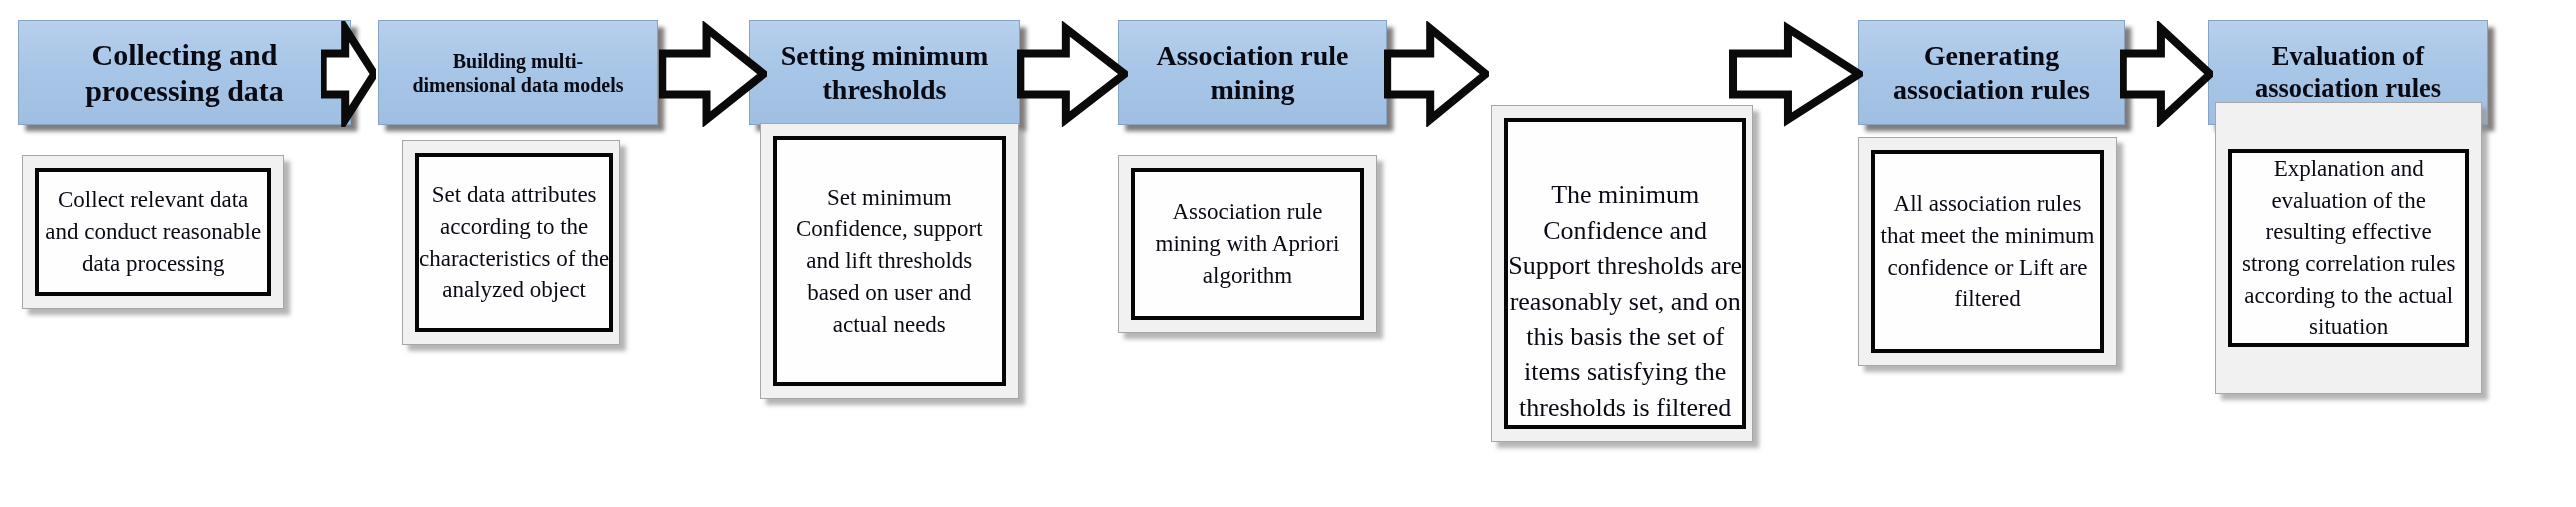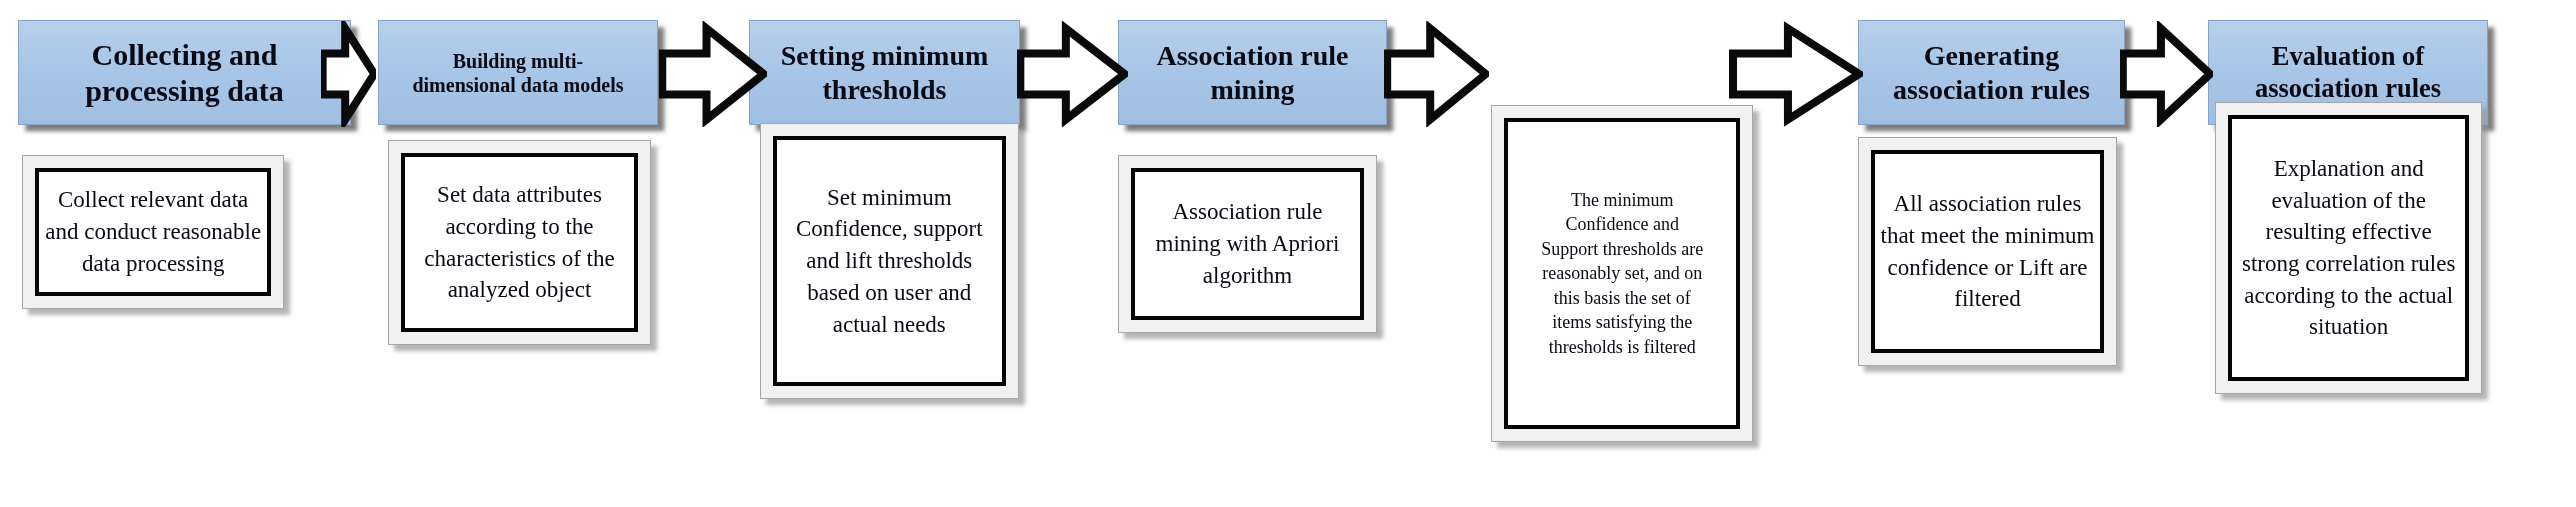--- a/index.html
+++ b/index.html
@@ -52,27 +52,27 @@
 
   .s1 .hdr { width:333px; font-size:30px; }
   .s2 .hdr { width:280px; font-size:20px; }
   .s3 .hdr { width:271px; font-size:28px; }
   .s4 .hdr { width:269px; font-size:28px; }
   .s5 .hdr { width:246px; font-size:26.5px; }
   .s6 .hdr { width:267px; font-size:28px; }
   .s7 .hdr { width:280px; font-size:26.5px; }
 
   .s1 .desc { top:155px; height:154px; left:4.2px;  width:262px; }
-  .s2 .desc { top:140px; height:205px; left:10px; width:263px; }
+  .s2 .desc { top:140px; height:205px; left:24px; width:218px; }
   .s3 .desc { top:123px; height:276px; left:10.8px; width:259px; }
   .s4 .desc { top:155px; height:178px; left:0px;  width:259px; }
   .s5 .desc { top:105px; height:337px; left:4.2px;  width:262px; }
   .s6 .desc { top:137px; height:229px; left:0px;  width:259px; }
-  .s7 .desc { top:102px; height:292px; left:7.2px; width:267px; }
-  .s5 .desc .inner { font-size:18px; line-height:1.36; }
+  .s7 .desc { top:102px; height:292px; left:7.2px; width:267px;align-items:center; }
+  .s5 .desc .inner { font-size:26px; line-height:1.36;align-items:flex-end; }
 
   .a1 { left:321px;  width:55px;  }
   .a2 { left:659px; width:108px; }
   .a3 { left:1017px; width:111px; }
   .a4 { left:1384px; width:105px; }
   .a5 { left:1729px; width:134px; }
   .a6 { left:2120px; width:93px; }
 </style>
 </head>
 <body>

